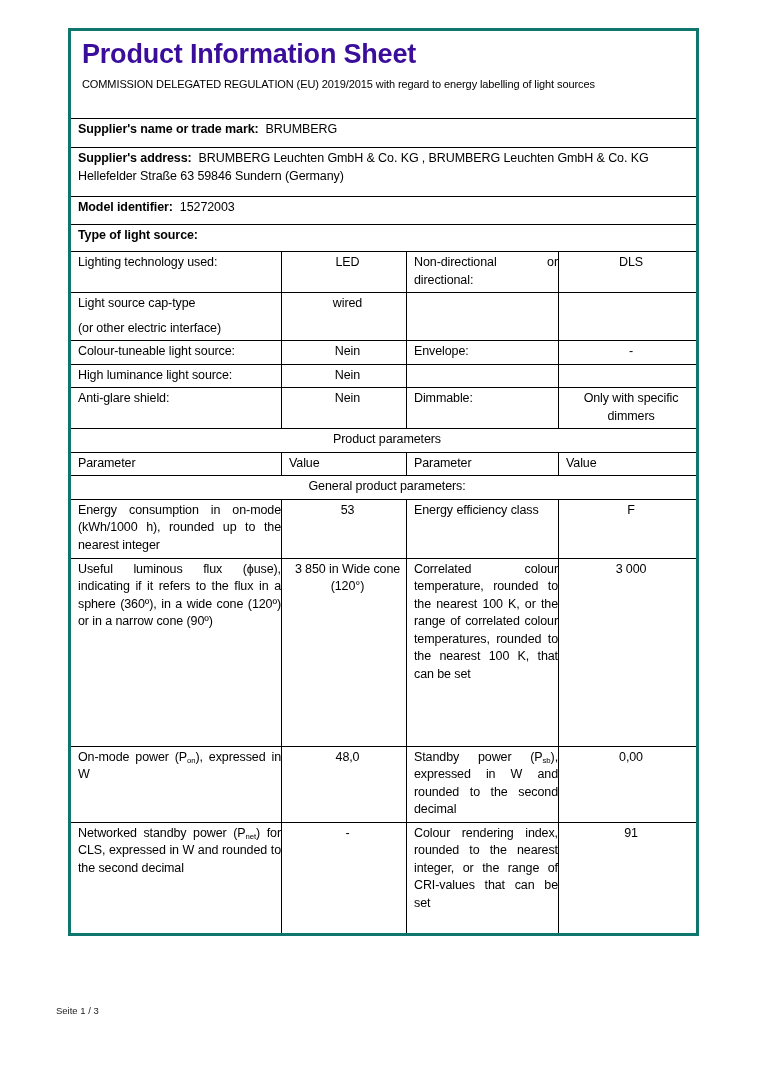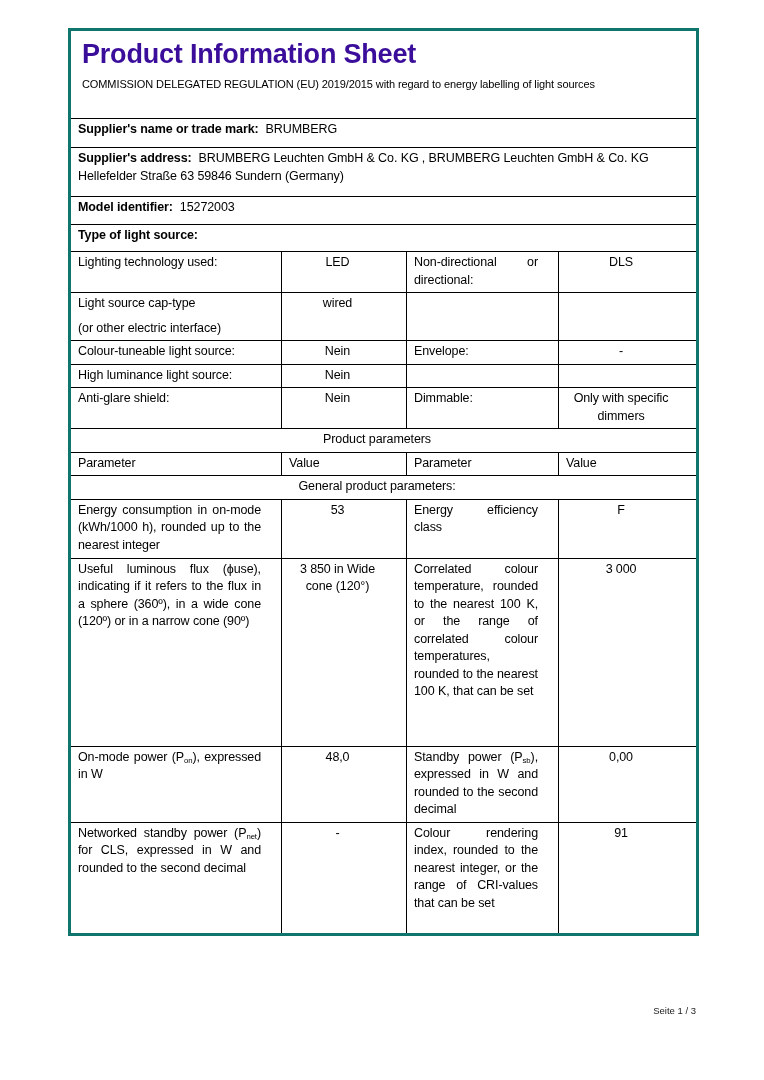--- a/index.html
+++ b/index.html
@@ -14,21 +14,21 @@
   table.sheet{
     position:absolute; left:68px; top:28px;
     width:628px;
     border-collapse:collapse;
     border:3px solid #0f766e;
     table-layout:fixed;
   }
   td{
     border:1px solid #000;
     vertical-align:top;
-    padding:2px 20px 3px 7px;
+    padding:2px 0 3px 7px;
     font-size:12.5px;
     line-height:1.4;
     letter-spacing:-0.1px;
   }
 
   
   .h-title{height:89px}
   .h-name{height:29px}
   .h-addr{height:49px}
   .h-model{height:28px}
@@ -68,23 +68,22 @@
   .line2{ margin-top:7px; }
   sub{
     font-size:0.62em;
     line-height:0;
     vertical-align:baseline;
     position:relative;
     top:0.28em;
   }
   .footer{
     position:absolute;
-    left:68px; top:1005px;
+    left:56px; top:1005px;
     width:628px;
-    text-align:right;
     font-size:9.5px;
     color:#1a1a1a;
   }
 </style>
 </head>
 <body>
 
 <div class="page">
 
   <table class="sheet">

